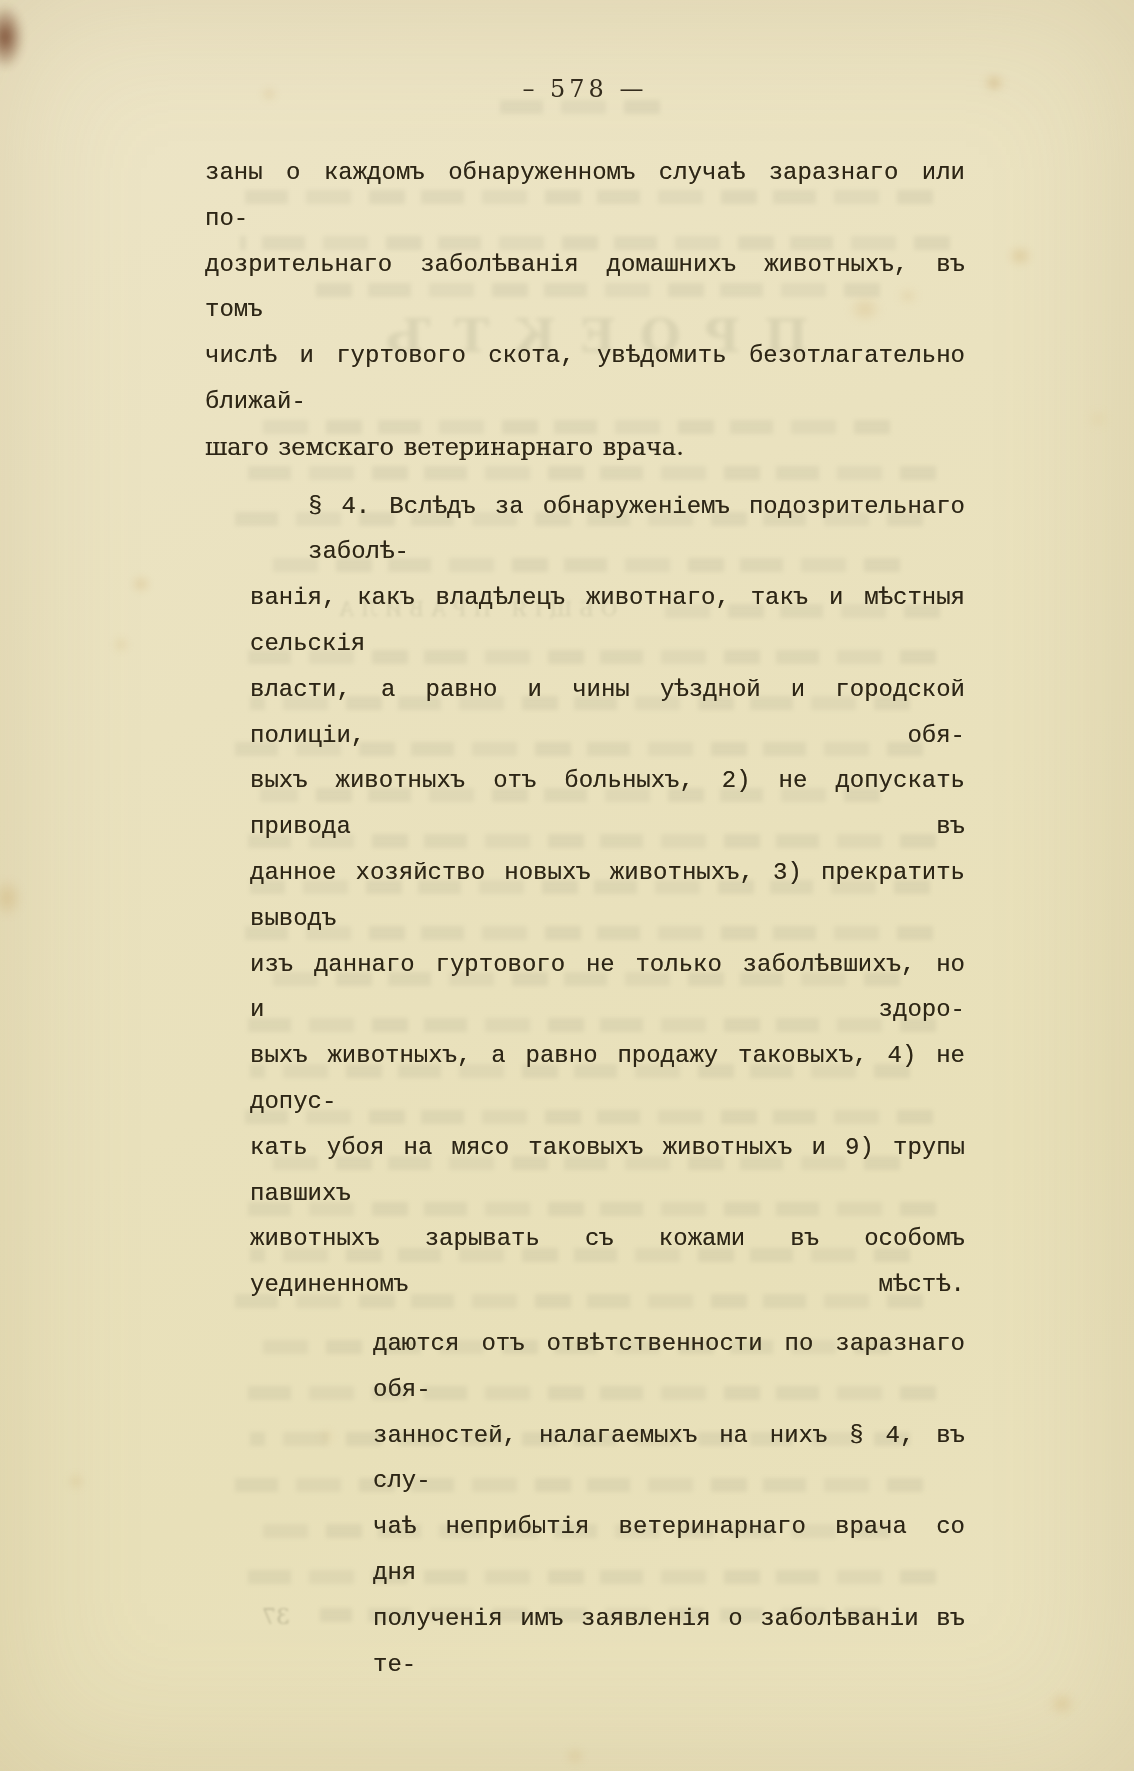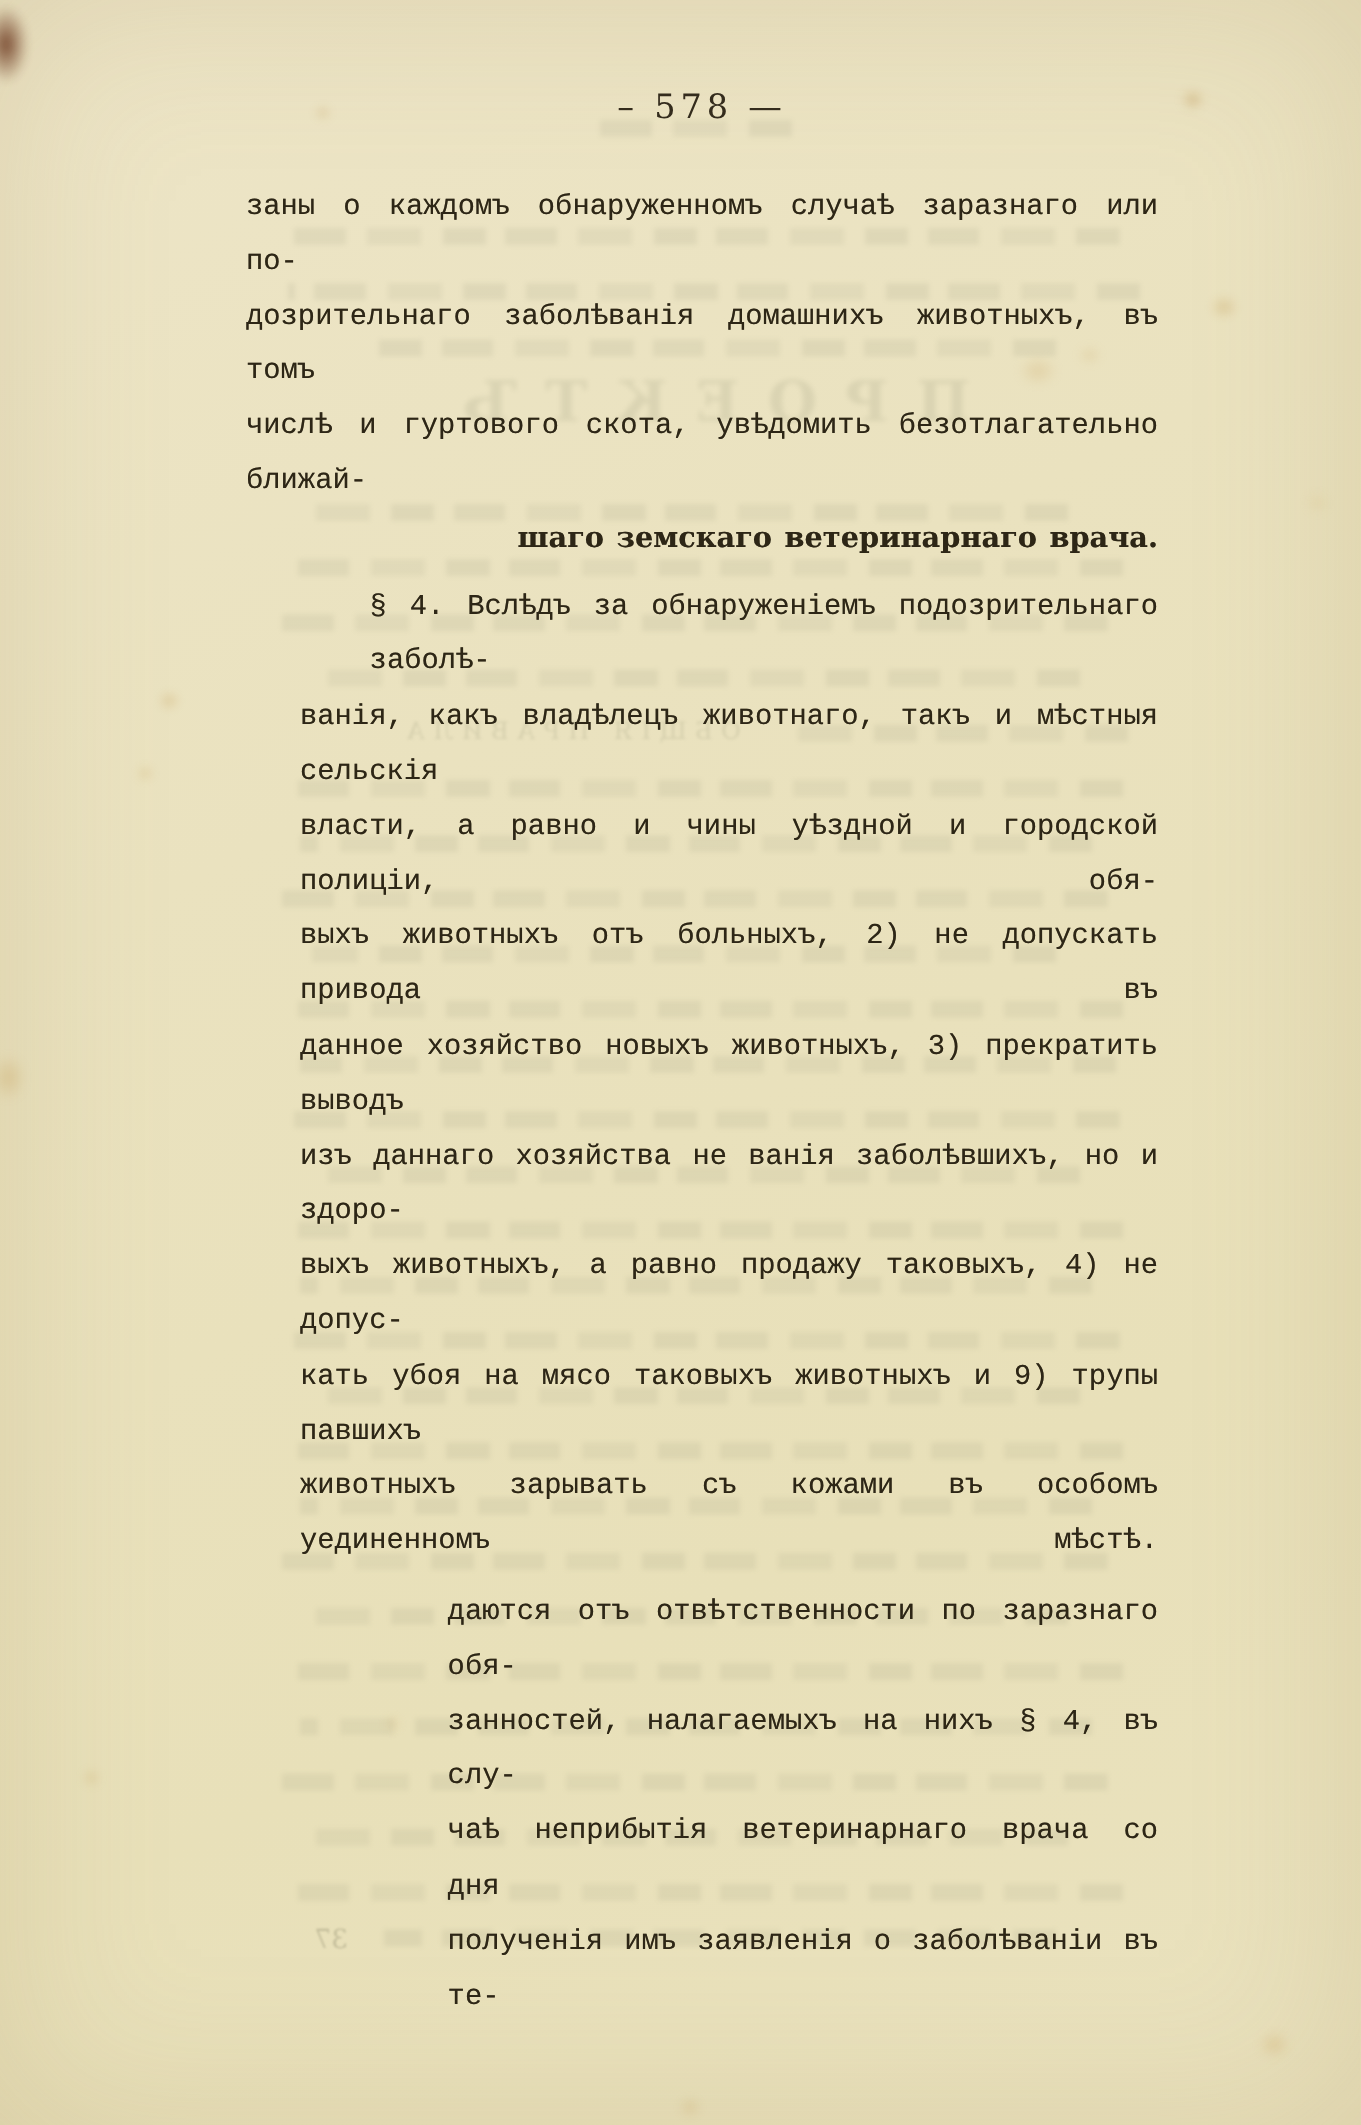--- a/index.html
+++ b/index.html
@@ -34,32 +34,32 @@
     position:absolute;top:597px;left:332px;
     font-size:20px;letter-spacing:7px;color:#88896b;opacity:.2;filter:blur(1.5px);
   }
   .st-mark{
     position:absolute;top:1604px;left:262px;
     font-size:22px;color:#7e7b5e;opacity:.34;filter:blur(1px);
   }
   
   .header{
     position:absolute;top:72px;left:205px;width:760px;text-align:center;
-    font-size:28px;line-height:34px;color:#342c1d;letter-spacing:4px;
+    font-size:24px;line-height:34px;color:#342c1d;letter-spacing:4px;
   }
   .text-block{
     position:absolute;top:150px;left:205px;width:760px;
     font-size:24px;line-height:45.8px;color:#2d2616;word-spacing:2px;
     text-shadow:0 0 .5px rgba(45,38,22,.55);
   }
   .para{margin:0;}
   .para + .para{margin-top:13px;margin-left:45px;}
   .line{overflow:hidden;}
   .line.just{text-align:justify;text-align-last:justify;font-family:Liberation Mono, monospace;}
-  .line.left{text-align:right;font-weight:bold;}
+  .line.left{text-align:left;}
   .line.indent1{padding-left:58px;}
   .para.note{margin-left:168px;}
   .line.note-first{margin-left:-168px;}
   .note-label{font-style:italic;padding-right:16px;}
 </style>
 </head>
 <body>
 
 <div class="page">
 
@@ -125,21 +125,21 @@
         <div class="line just">дозрительнаго заболѣванія домашнихъ животныхъ, въ томъ</div>
         <div class="line just">числѣ и гуртового скота, увѣдомить безотлагательно ближай-</div>
         <div class="line left">шаго земскаго ветеринарнаго врача.</div>
       </div>
       <div class="para body">
         <div class="line just indent1">§ 4. Вслѣдъ за обнаруженіемъ подозрительнаго заболѣ-</div>
         <div class="line just">ванія, какъ владѣлецъ животнаго, такъ и мѣстныя сельскія</div>
         <div class="line just">власти, а равно и чины уѣздной и городской полиціи, обя-</div>
         <div class="line just">выхъ животныхъ отъ больныхъ, 2) не допускать привода въ</div>
         <div class="line just">данное хозяйство новыхъ животныхъ, 3) прекратить выводъ</div>
-        <div class="line just">изъ даннаго хозяйства не ванія заболѣвшихъ, но и здоро-</div>
+        <div class="line just">изъ даннаго гуртового не только заболѣвшихъ, но и здоро-</div>
         <div class="line just">выхъ животныхъ, а равно продажу таковыхъ, 4) не допус-</div>
         <div class="line just">кать убоя на мясо таковыхъ животныхъ и 9) трупы павшихъ</div>
         <div class="line just">животныхъ зарывать съ кожами въ особомъ уединенномъ мѣстѣ.</div>
       </div>
       <div class="para note">
         <div class="line just">даются отъ отвѣтственности по заразнаго обя-</div>
         <div class="line just">занностей, налагаемыхъ на нихъ § 4, въ слу-</div>
         <div class="line just">чаѣ неприбытія ветеринарнаго врача со дня</div>
         <div class="line just">полученія имъ заявленія о заболѣваніи въ те-</div>
       </div>

